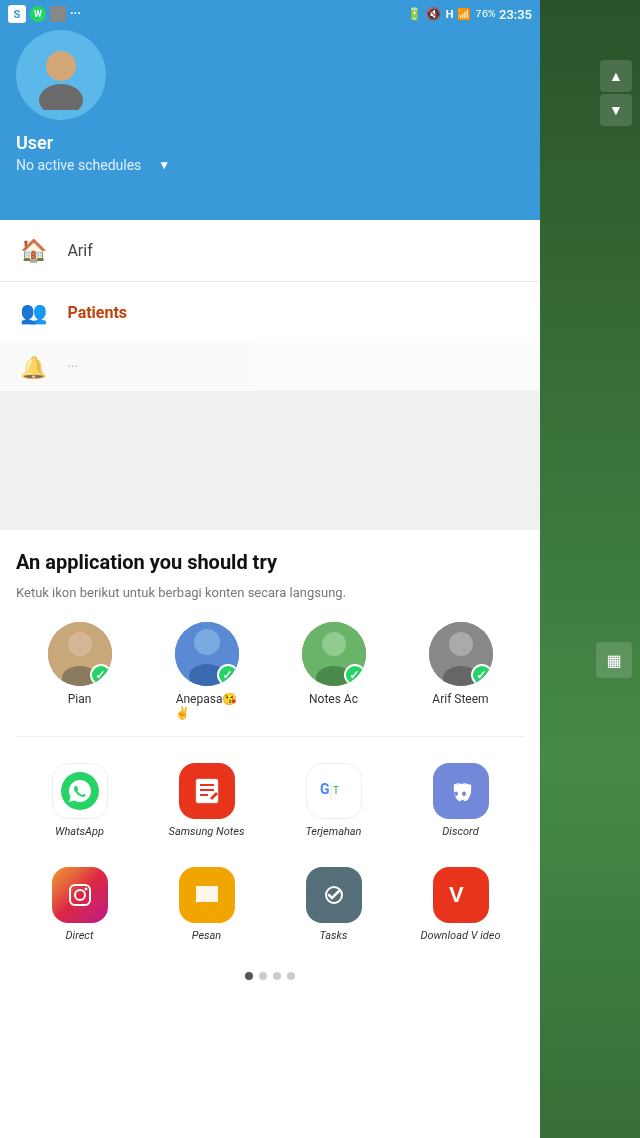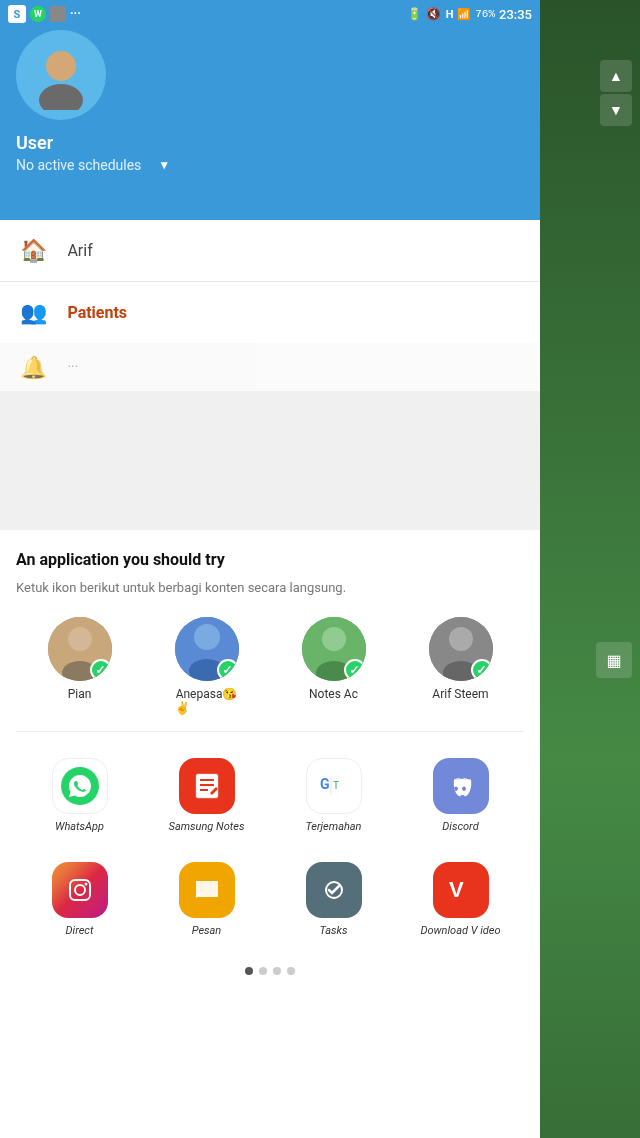--- a/index.html
+++ b/index.html
@@ -122,21 +122,21 @@
       left: 0;
       width: 540px;
       bottom: 0;
       background: #fff;
       border-radius: 0;
       z-index: 20;
       padding: 20px 16px 16px;
     }
 
     .sheet-title {
-      font-size: 16px;
+      font-size: 20px;
       font-weight: 700;
       color: #111;
       margin-bottom: 10px;
     }
     .sheet-subtitle {
       font-size: 13px;
       color: #777;
       margin-bottom: 20px;
       line-height: 1.4;
     }

